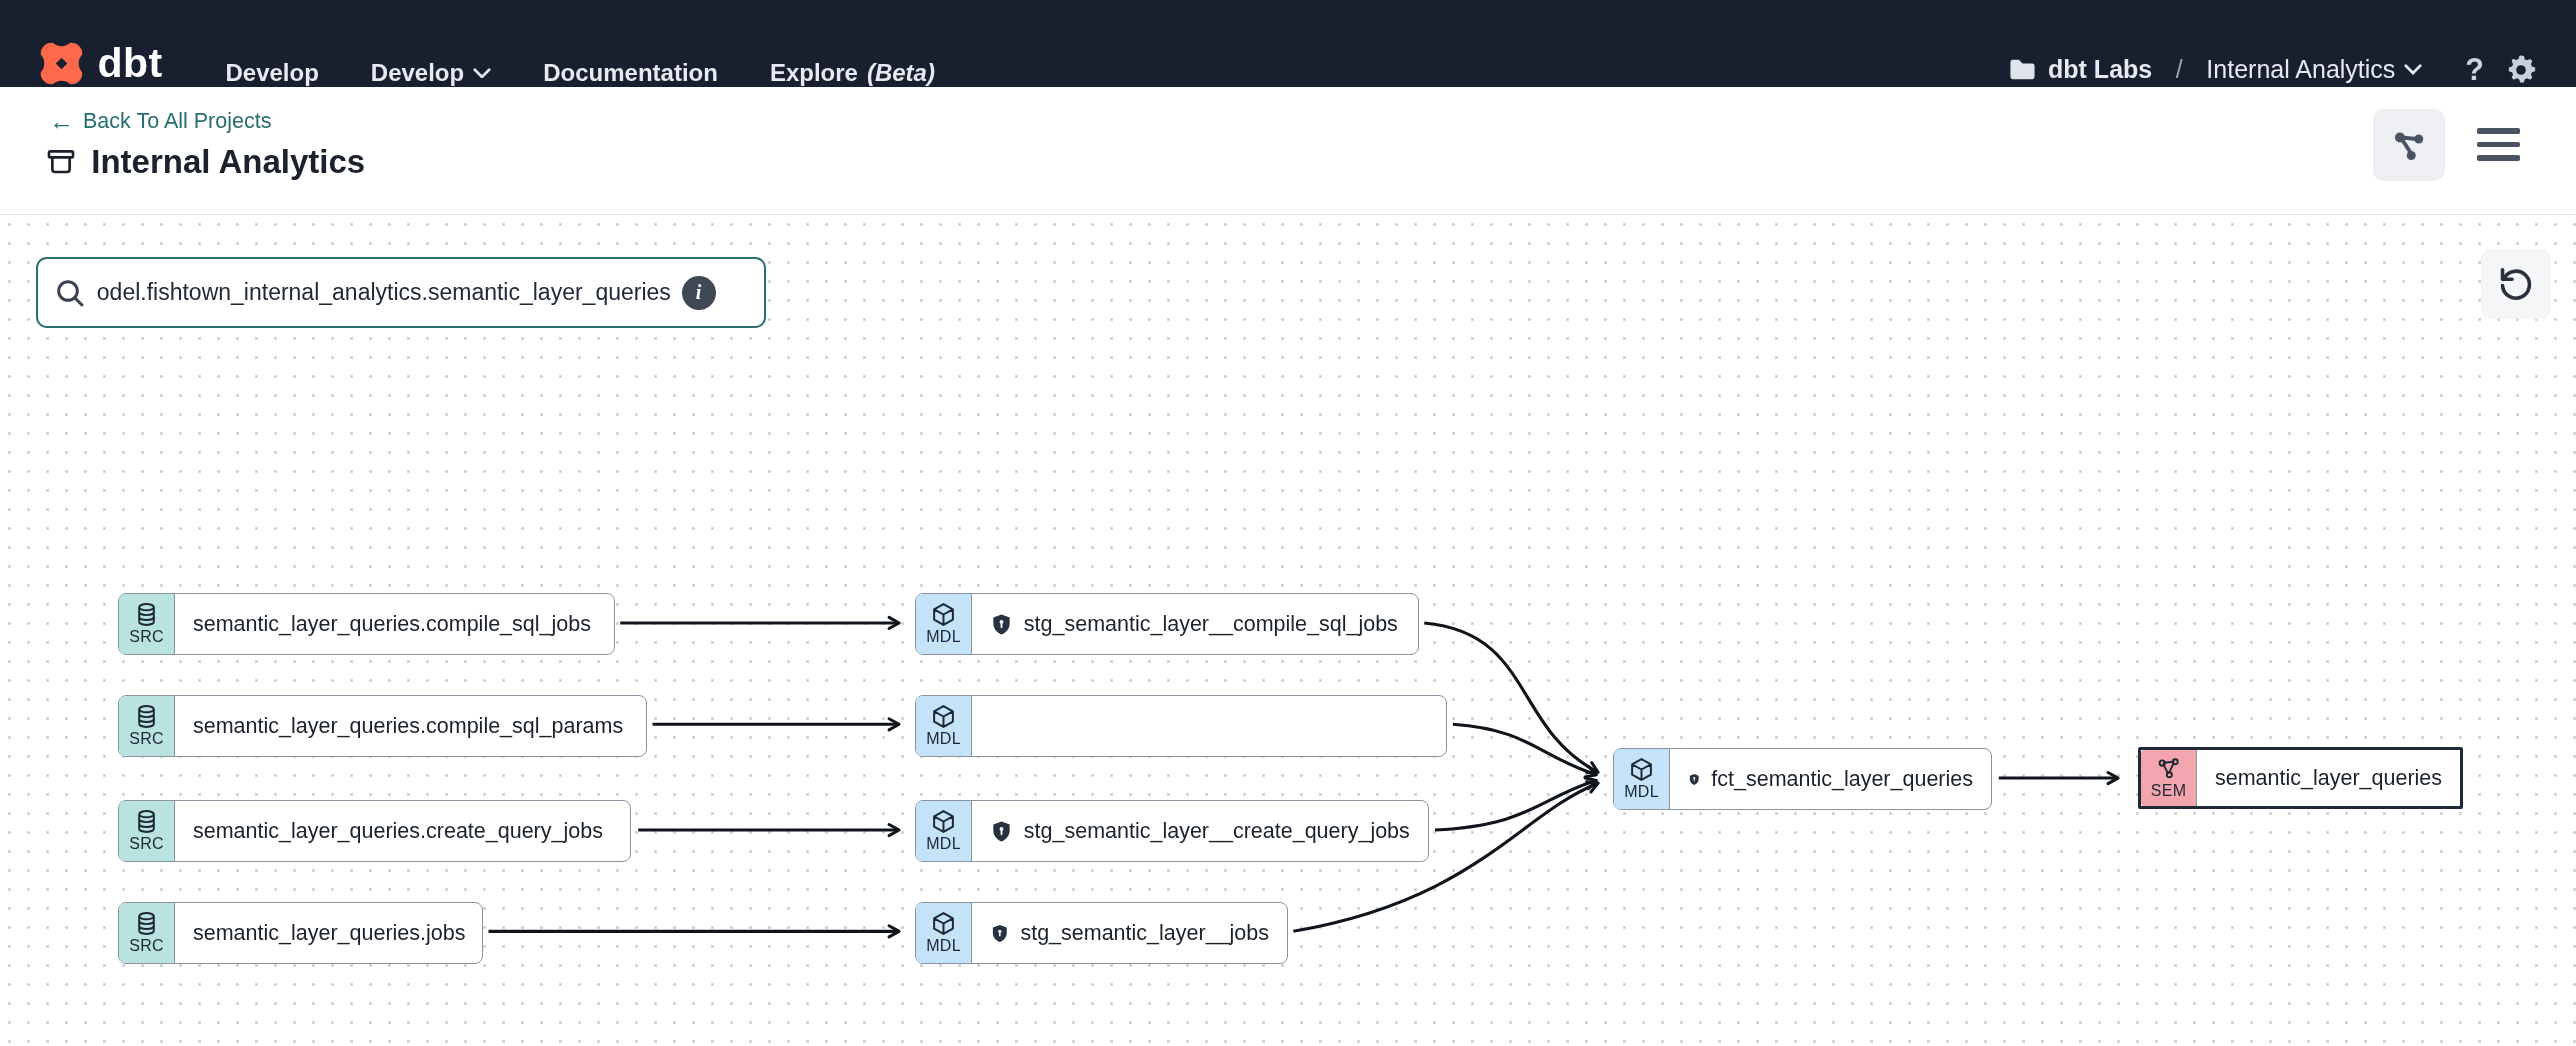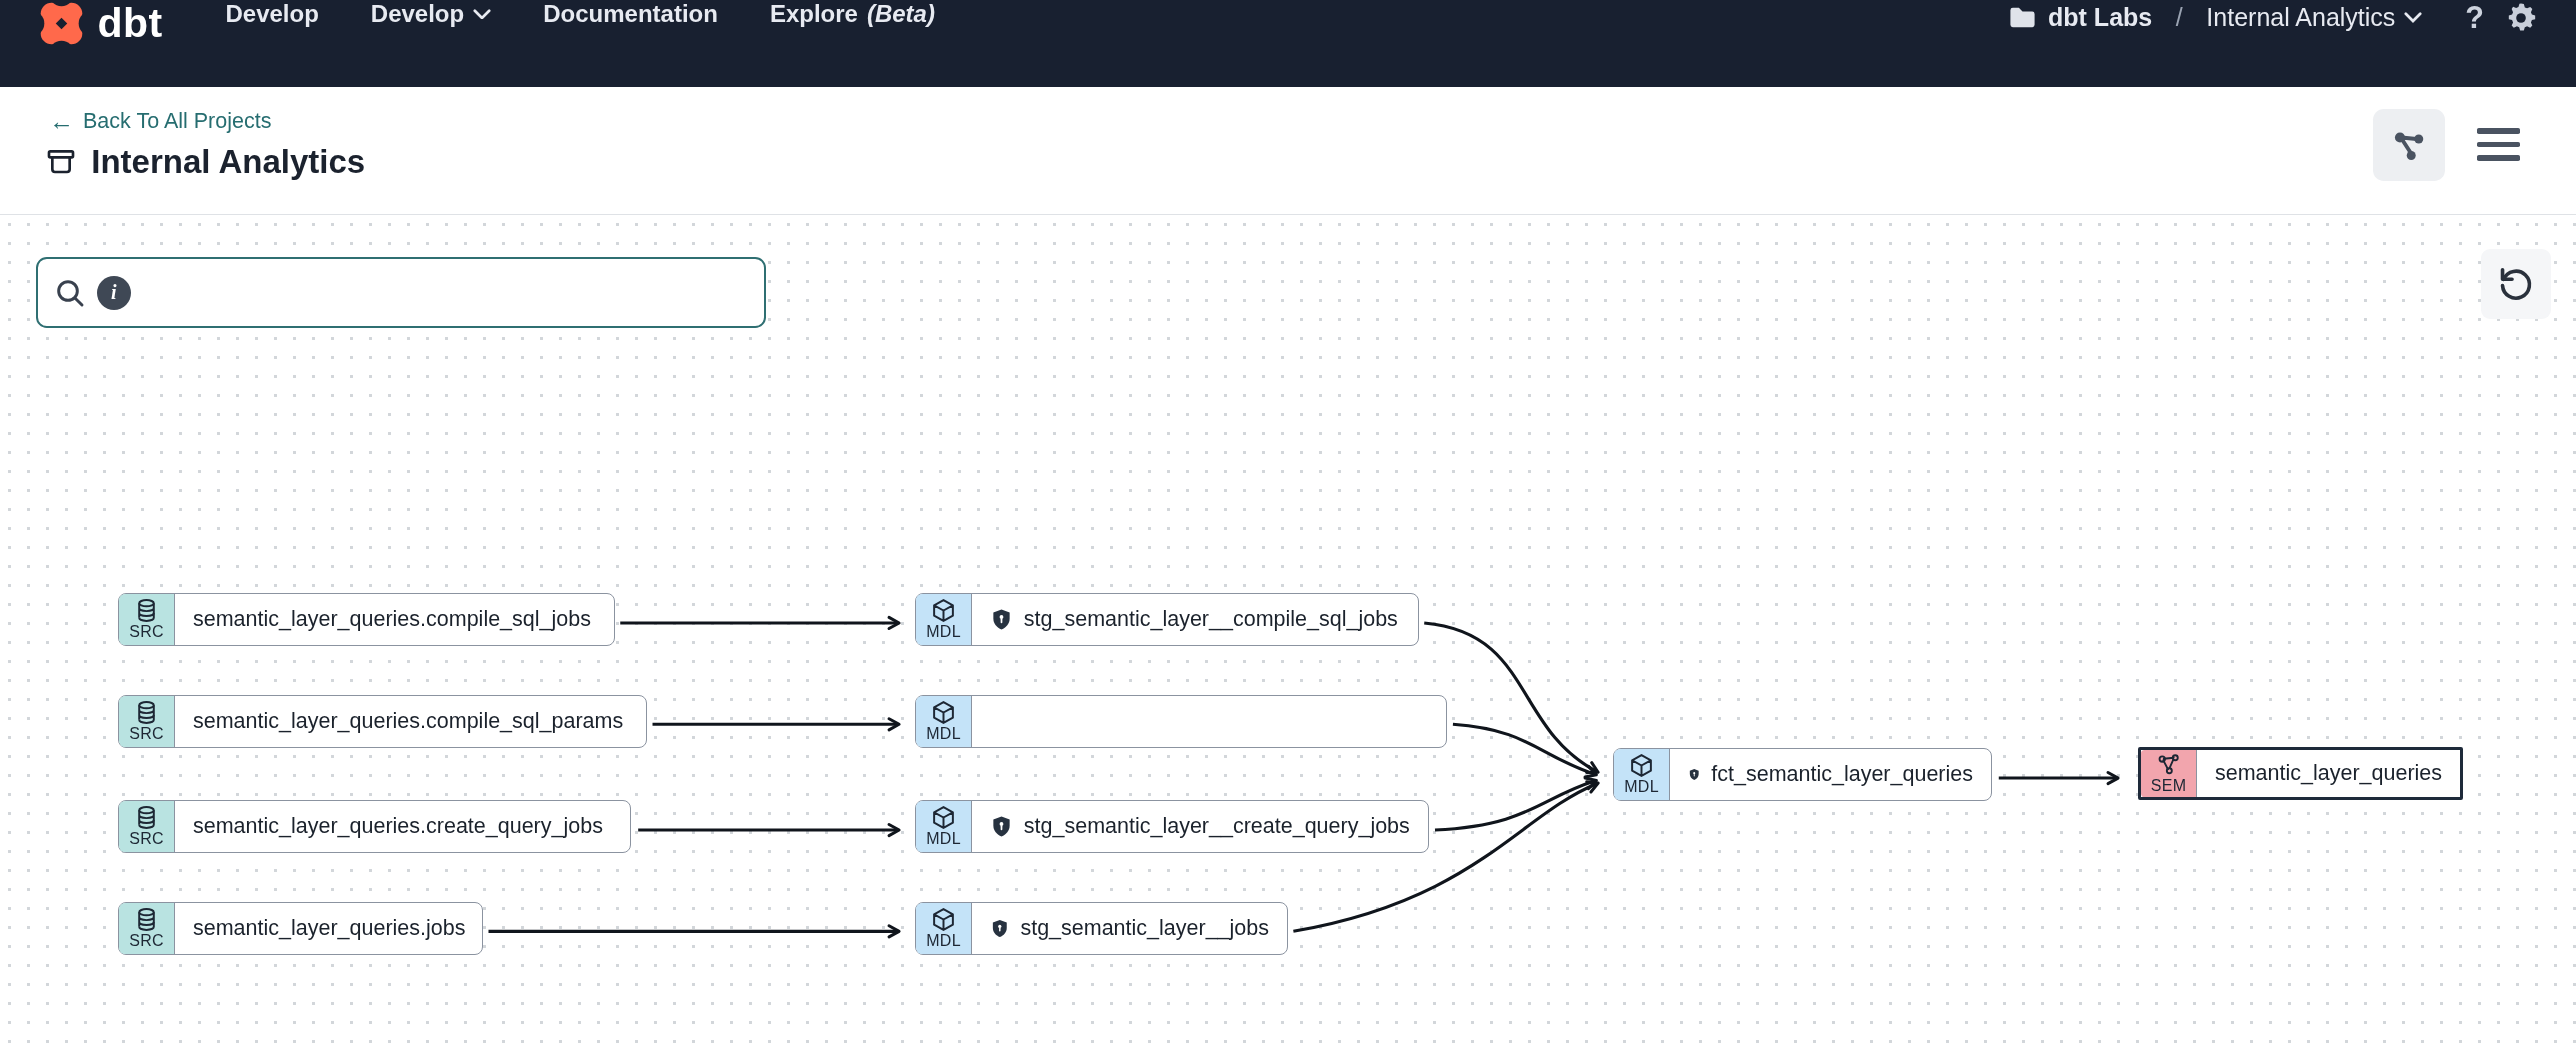--- a/index.html
+++ b/index.html
@@ -1,21 +1,21 @@
 <!DOCTYPE html>
 <html style="font-size:14.3px"><head>
 <meta charset="utf-8">
 <style>
   * { margin:0; padding:0; box-sizing:border-box; }
   html,body { width:2576px; height:1047px; overflow:hidden; background:#fff;
     font-family:"Liberation Sans", sans-serif; }
 
   
   .navbar { position:absolute; left:0; top:0; width:2576px; height:87px;
-    background:#182030; display:flex; align-items:flex-start; padding:0 38px; z-index:10; }
+    background:#182030; display:flex; align-items:flex-end; padding:0 38px; z-index:10; }
   .logo { display:flex; align-items:center; gap:12.5px; margin-right:63px; }
   .logo-text { color:#fff; font-size:41px; font-weight:800; letter-spacing:0.4px; }
   .nav-items { display:flex; align-items:center; gap:52px; }
   .nav-item { color:#e7eaf1; font-size:24px; font-weight:700; display:flex; align-items:center; gap:9px; cursor:pointer; }
   .nav-item .beta { font-style:italic; font-weight:700; }
   .nav-right { margin-left:auto; display:flex; align-items:center; gap:20px; color:#e7eaf1; }
   .acct { display:flex; align-items:center; gap:11px; font-size:25px; font-weight:700; }
   .crumb-sep { color:#9aa3b2; font-size:25px; font-weight:400; padding:0 3.6px; }
   .proj-sel { display:flex; align-items:center; gap:9px; font-size:25px; font-weight:500; cursor:pointer; }
   .help-q { font-size:30.5px; font-weight:700; color:#cdd3de; margin-left:23px; cursor:pointer; }
@@ -47,21 +47,21 @@
     text-decoration:underline dotted #e2604f; text-decoration-thickness:2.7px; text-underline-offset:6.3px; }
   .info-badge { min-width:34px; width:34px; height:34px; border-radius:50%; background:#3f4855; color:#fff;
     font-size:20px; font-weight:700; display:flex; align-items:center; justify-content:center;
     font-family:"Liberation Serif", serif; font-style:italic; }
 
   .reset-btn { position:absolute; left:2481px; top:249px; width:70px; height:70px; background:#f5f6f8;
     border-radius:9px; display:flex; align-items:center; justify-content:center; z-index:5; cursor:pointer; }
 
   
   .edges { position:absolute; left:0; top:0; width:2576px; height:1047px; z-index:1; pointer-events:none; }
-  .node { position:absolute; height:53px; background:#fff; border:1.8px solid #8b93a0; border-radius:8px;
+  .node { position:absolute; height:62px; background:#fff; border:1.8px solid #8b93a0; border-radius:8px;
     display:flex; align-items:stretch; z-index:2; cursor:pointer; }
   .badge { width:56px; border-right:1.8px solid #8b93a0; border-radius:6.3px 0 0 6.3px;
     display:flex; flex-direction:column; align-items:center; justify-content:center; gap:0.9px; flex:none; }
   .badge-src { background:#b9e3e1; }
   .badge-mdl { background:#c4e3f8; }
   .badge-sem { background:#f2a5ad; }
   .blabel { font-size:16px; font-weight:500; color:#1d2734; letter-spacing:0.3px; }
   .nbody { display:flex; align-items:center; gap:10.8px; padding:0 18px; font-size:21.5px; color:#1b222c;
     white-space:nowrap; overflow:hidden; }
   .node-sem { border:3.6px solid #1e2a3a; border-radius:2px; }
@@ -161,20 +161,21 @@
   </div>
 </div>
 
 <div class="canvas-bg"></div>
 
 <div class="searchbox">
   <svg class="ic" width="32" height="32" viewBox="0 0 24 24">
     <circle cx="10.5" cy="10.5" r="7" fill="none" stroke="#39414e" stroke-width="2.2"></circle>
     <line x1="15.7" y1="15.7" x2="21" y2="21" stroke="#39414e" stroke-width="2.2" stroke-linecap="round"></line>
   </svg>
+  <span class="search-text">odel.fishtown_internal_analytics.semantic_layer_queries</span>
   <span class="info-badge">i</span>
 </div>
 
 <div class="reset-btn">
   <svg class="ic" width="38" height="38" viewBox="0 0 24 24">
     <path d="M3.5 3 v6 h6" fill="none" stroke="#2a313c" stroke-width="2.3" stroke-linecap="round" stroke-linejoin="round"></path>
     <path d="M4.2 9 a8.5 8.5 0 1 1 -0.7 4" fill="none" stroke="#2a313c" stroke-width="2.3" stroke-linecap="round"></path>
   </svg>
 </div>
 

